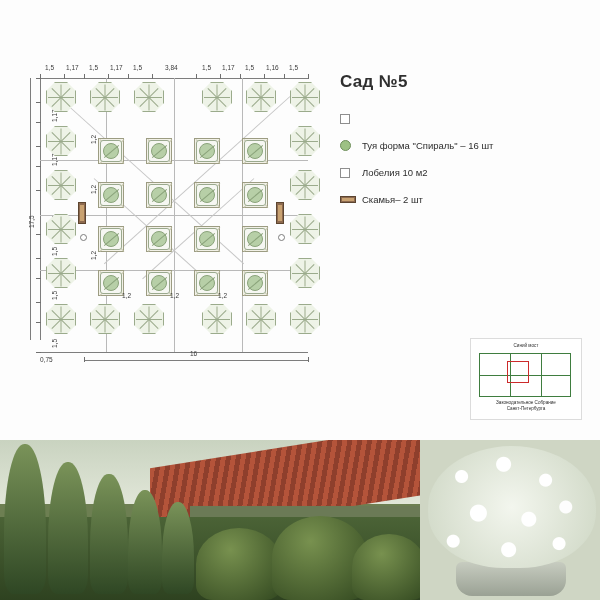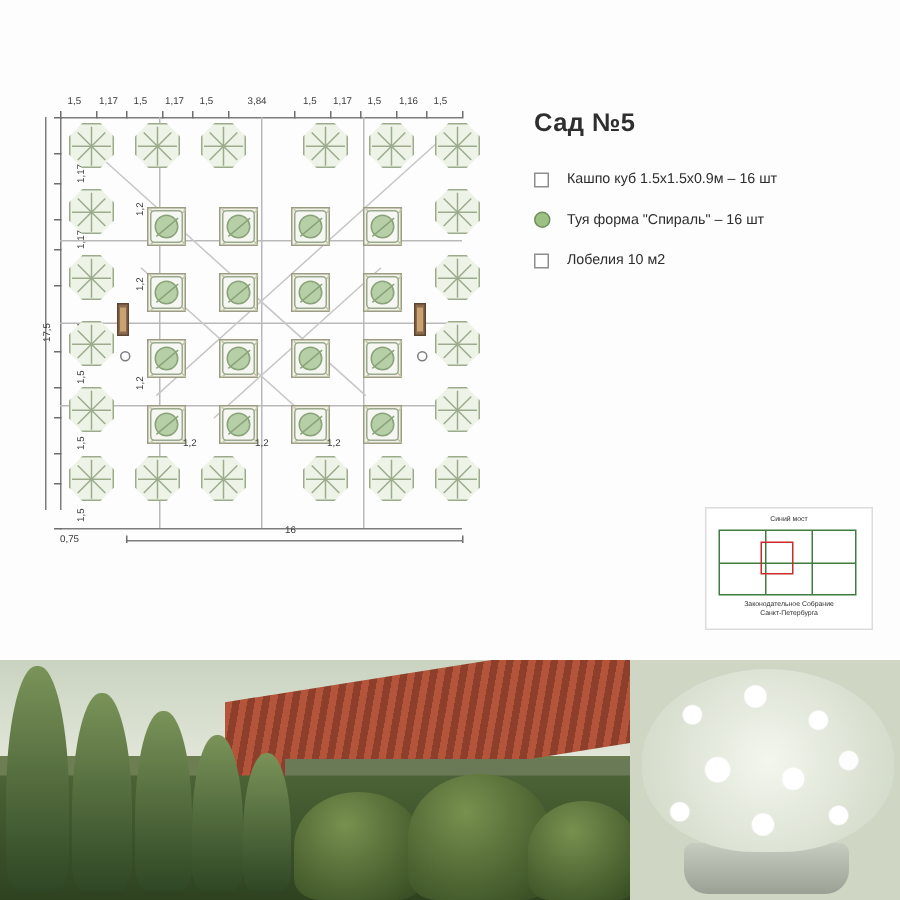--- a/index.html
+++ b/index.html
@@ -175,21 +175,21 @@
   .diag {
     position: absolute;
     background: #c6c6c6;
     height: 1px;
     transform-origin: left center;
   }
 
   
   #legend {
     position: absolute;
-    left: 356px; top: 72px;
+    left: 340px; top: 72px;
     width: 230px;
   }
   #legend-title {
     font-size: 17px;
     font-weight: bold;
     color: #2f2f2f;
     margin-bottom: 22px;
     letter-spacing: .3px;
   }
   .legend-row {
@@ -738,37 +738,42 @@
       <div class="dimtext" style="left:172px; top:290px;">16</div>
     </div>
 
     <div id="legend">
       <div id="legend-title">Сад №5</div>
 
       <div class="legend-row">
         <span class="legend-sym">
             <span class="sym-cube"></span>
           </span>
-        <span class="legend-label">Кашпо куб 1.5x1.5x0.9м – 16 шт</span>
       </div>
 
       <div class="legend-row">
         <span class="legend-sym">
             <span class="sym-thuja"></span>
           </span>
         <span class="legend-label">Туя форма "Спираль" – 16 шт</span>
       </div>
 
       <div class="legend-row">
         <span class="legend-sym">
             <span class="sym-lobelia"></span>
           </span>
         <span class="legend-label">Лобелия 10 м2</span>
       </div>
 
+      <div class="legend-row">
+        <span class="legend-sym">
+            <span class="sym-bench"></span>
+          </span>
+        <span class="legend-label">Скамья– 2 шт</span>
+      </div>
 
     </div>
 
     <div id="minimap">
       <div class="mm-cap" id="mm-top">Синий мост</div>
       <div class="mm-grid">
         <div class="mm-v" style="left:30px;"></div>
         <div class="mm-v" style="left:61px;"></div>
         <div class="mm-h" style="top:21px;"></div>
       </div>

